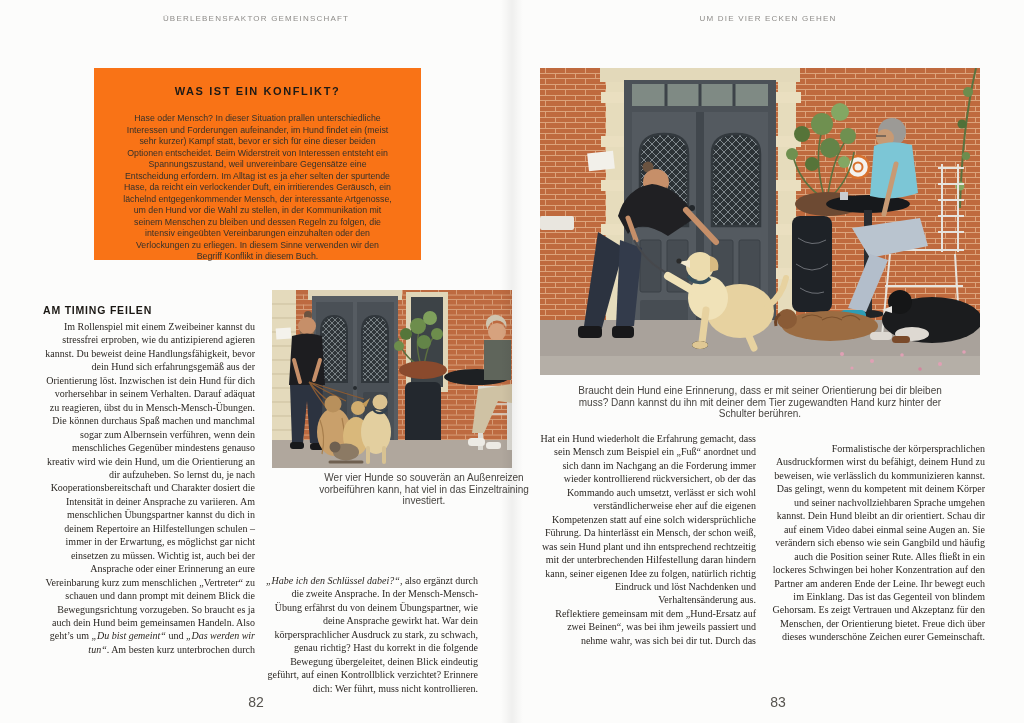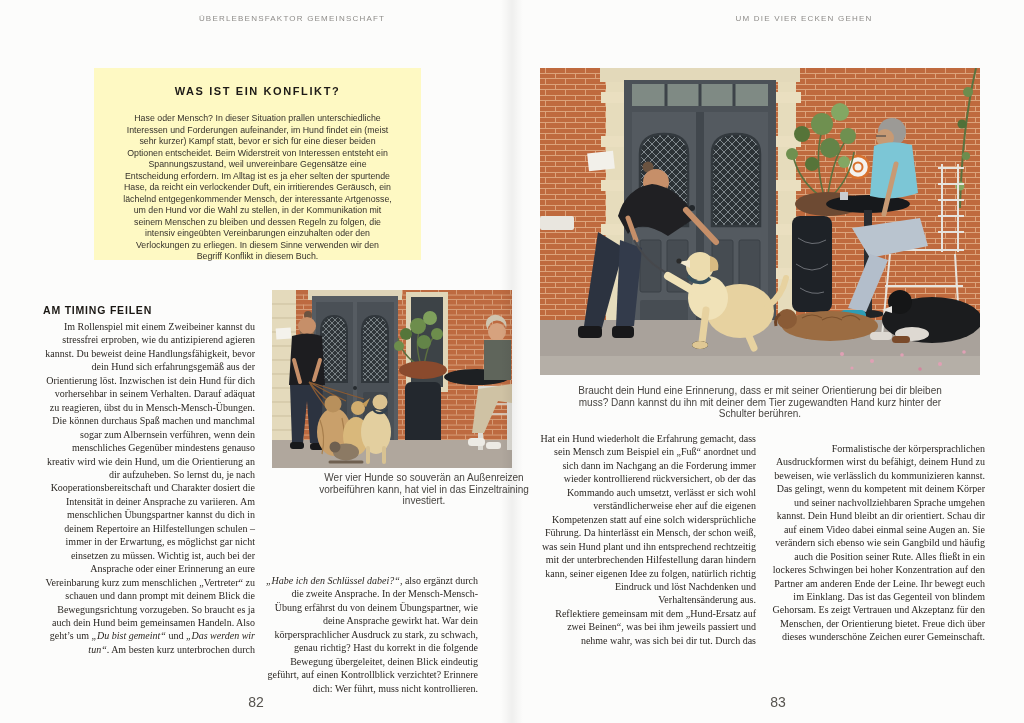--- a/index.html
+++ b/index.html
@@ -2,24 +2,24 @@
 <html lang="de"><head>
 <meta charset="utf-8">
 <style>
   html,body { margin:0; padding:0; background:#fcfcfb; }
   .spread { position:relative; width:1024px; height:723px; background:#fcfcfb;
             font-family:"Liberation Serif", serif; color:#2b2723; overflow:hidden; }
   .gutter { position:absolute; left:501px; top:0; width:22px; height:723px;
             background:linear-gradient(90deg, rgba(0,0,0,0) 0%, rgba(0,0,0,0.05) 50%, rgba(0,0,0,0) 100%); }
   .running-head { position:absolute; top:14px; width:512px; text-align:center;
             font-family:"Liberation Sans", sans-serif; font-size:8px; letter-spacing:1.2px;
-            color:#8e8c89; text-transform:uppercase;padding-left:36px; }
+            color:#8e8c89; text-transform:uppercase; }
   #rh-left { left:0; } #rh-right { left:512px; }
 
-  .info-box { position:absolute; left:94px; top:68px; width:327px; height:192px; background:#fef9c3; }
+  .info-box { position:absolute; left:94px; top:68px; width:327px; height:192px; background:#f97316; }
   .info-box h2 { margin:17px 0 9px; text-align:center; font-family:"Liberation Sans", sans-serif;
             font-size:11px; font-weight:bold; letter-spacing:1.6px; color:#1d1a17; }
   .info-box p { margin:16px; padding:0 13px; text-align:center; font-family:"Liberation Sans", sans-serif;
             font-size:8.8px; line-height:11.5px; color:#35312b; }
 
   .section-heading { position:absolute; left:43px; top:304px; font-family:"Liberation Sans", sans-serif;
             font-size:10.5px; font-weight:bold; letter-spacing:0.8px; color:#1a1713; }
 
   .body-col { position:absolute; font-size:10px; line-height:13.45px; text-align:right; hyphens:auto; }
   .body-col p { margin:0; }

